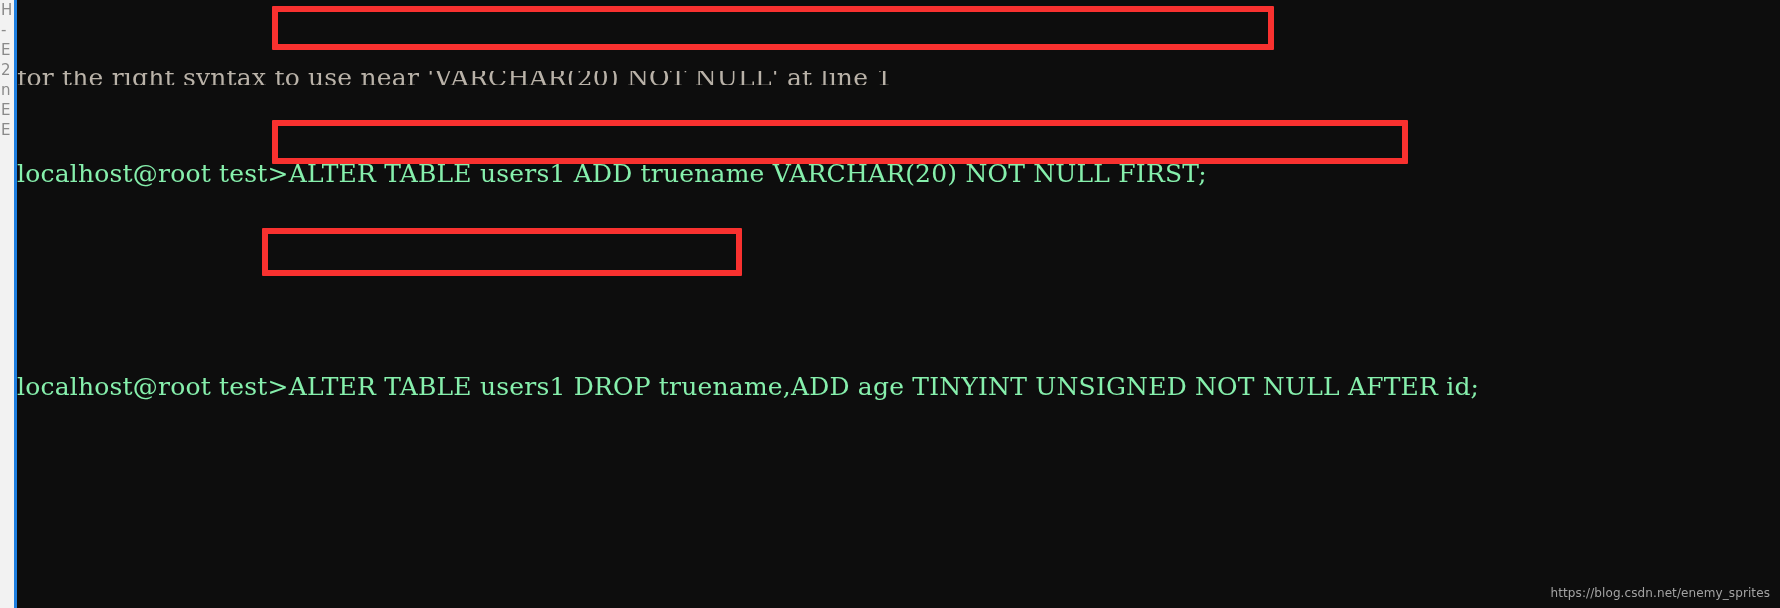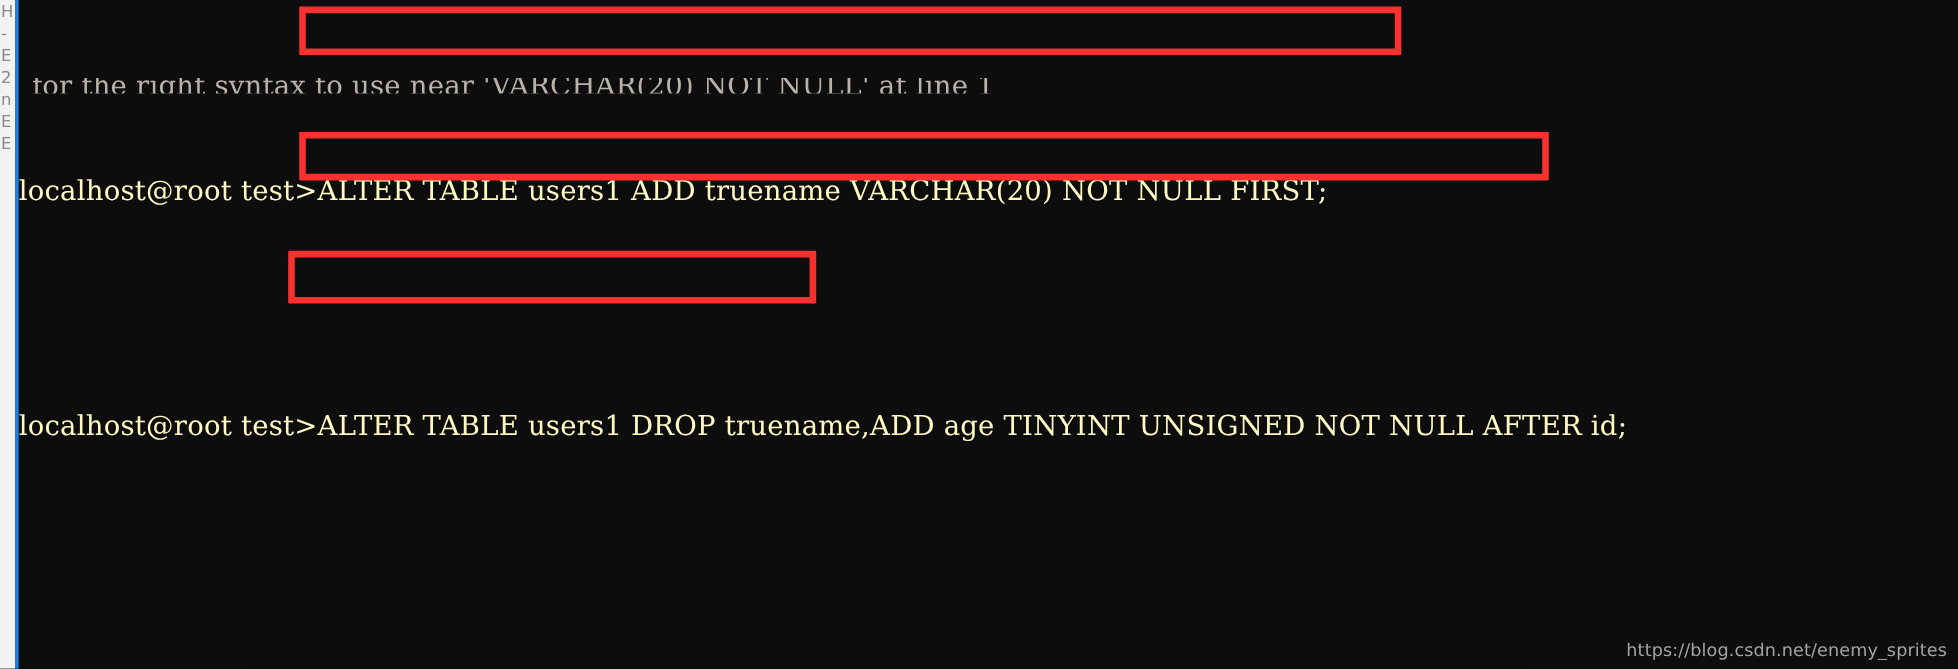--- a/index.html
+++ b/index.html
@@ -74,23 +74,23 @@
     height: 35.5px;
     white-space: pre;
   }
   .term-line.blank { color: transparent; }
   .term-line.clipped {
     height: 14px;
     line-height: 14px;
     overflow: hidden;
     color: #b9b2a8;
   }
-  .term-line.clipped span { display: inline-block; margin-top: -20px; margin-left: 12px; }
+  .term-line.clipped span { display: inline-block; margin-top: -20px; }
 
-  .prompt { color: #fef9c3; }
+  .prompt { color: #86efac; }
 
   
   .hl-box {
     position: absolute;
     border: 6px solid #f8312f;
     box-sizing: border-box;
     background: transparent;
     z-index: 4;
     pointer-events: none;
     border-radius: 1px;
@@ -99,21 +99,21 @@
   #hl-2 { left: 272px; top: 120px; width: 1136px; height: 44px; }
   #hl-3 { left: 262px; top: 228px; width: 480px;  height: 48px; }
 
   
   .watermark {
     position: absolute;
     right: 10px;
     bottom: 8px;
     color: #b4b4b4;
     font-family: "DejaVu Sans", "Liberation Sans", sans-serif;
-    font-size: 16px;
+    font-size: 12px;
     letter-spacing: 0.1px;
     opacity: 0.9;
     z-index: 7;
   }
 </style>
 </head>
 <body>
 
 <div id="app">
 

